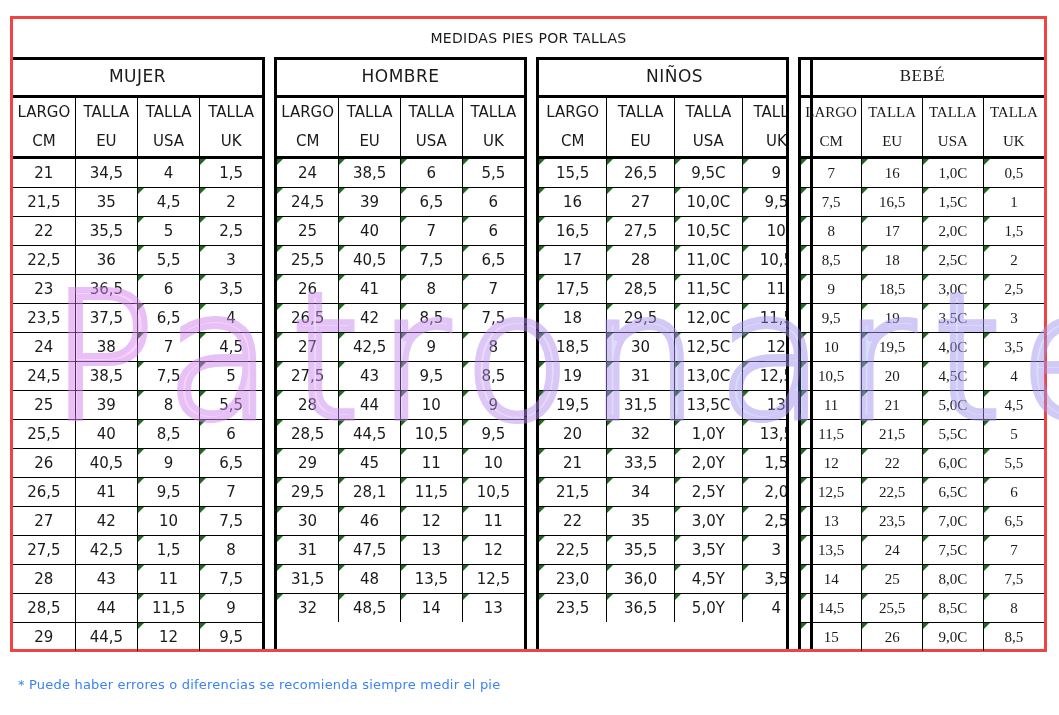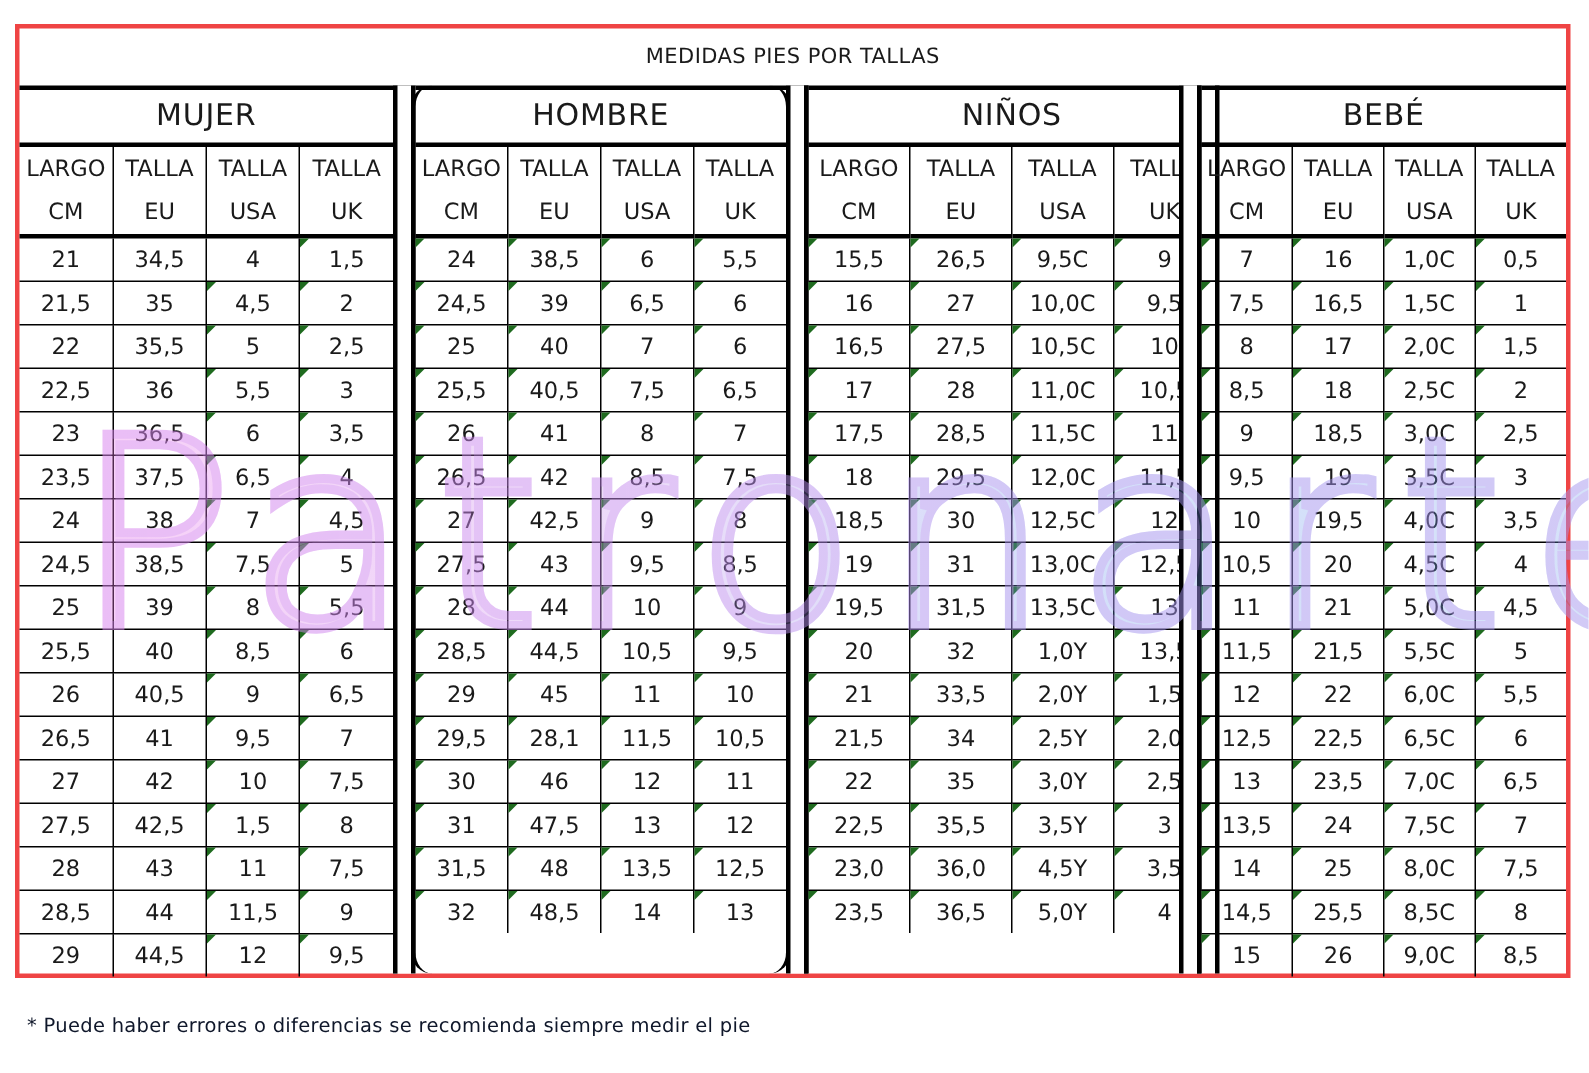--- a/index.html
+++ b/index.html
@@ -5,40 +5,40 @@
   html, body { margin:0; padding:0; background:#ffffff; }
   body { width:1059px; height:715px; position:relative; overflow:hidden;
          font-family:"DejaVu Sans", sans-serif; color:#1a1a1a; }
   .sheet { position:absolute; left:10px; top:16px; width:1037px; height:636px;
            border:3px solid #ef4444; box-sizing:border-box; }
   .title { position:absolute; left:0; top:0; right:0; height:38px;
            border-bottom:3px solid #000; display:flex; align-items:center; justify-content:center;
            font-size:14px; letter-spacing:0.3px; }
   .group { position:absolute; top:38px; bottom:0; border-left:3px solid #000; border-right:3px solid #000; box-sizing:border-box; }
   .group.first { border-left:none; }
-  .group.last { border-right:none; }
+  .group.last { border-right:none;font-family:Liberation Serif, serif; }
   .gname { height:38px; border-bottom:3px solid #000; display:flex; align-items:center; justify-content:center;
-           font-size:20px; letter-spacing:0.5px; box-sizing:content-box; }
+           font-size:17px; letter-spacing:0.5px; box-sizing:content-box; }
   table { border-collapse:collapse; width:100%; table-layout:fixed; }
   th, td { border:1px solid #000; text-align:center; padding:0; font-weight:normal; position:relative; }
   tr:first-child th { border-top:none;margin-top:20px; }
   th:first-child, td:first-child { border-left:none; }
   th:last-child, td:last-child { border-right:none; }
   tr:last-child td { border-bottom:none; }
   th { height:57px; font-size:15px; line-height:29px; border-bottom:3px solid #000; }
   td { height:28px; font-size:15px; }
   td.mk::before { content:""; position:absolute; left:0; top:0; width:0; height:0;
            border-top:6px solid #1f6b1f; border-right:6px solid transparent; }
   .gap { position:absolute; top:38px; bottom:0; background:#fff; }
   .watermark { position:absolute; left:50px; top:270px; font-size:175px; letter-spacing:18px;
            font-family:"DejaVu Sans", sans-serif; font-weight:200; pointer-events:none;
            background:linear-gradient(90deg, rgba(235,120,235,0.35) 0%, rgba(190,140,235,0.3) 35%, rgba(110,150,235,0.3) 60%, rgba(120,160,235,0.3) 100%);
            -webkit-background-clip:text; background-clip:text; color:transparent;
            -webkit-text-stroke:6px rgba(200,140,240,0.28); line-height:1; }
-  .footnote { position:absolute; left:18px; top:677px; font-size:13px; color:#0f172a; letter-spacing:0.2px; }
+  .footnote { position:absolute; left:18px; top:677px; font-size:13px; color:#3b82f6; letter-spacing:0.2px; }
 </style>
 </head>
 <body>
 
 <div class="sheet">
   <div class="title">MEDIDAS PIES POR TALLAS</div>
 
   <div class="group first" style="left:0; width:252px;">
       <div class="gname">MUJER</div>
       <table>
@@ -162,21 +162,21 @@
           <tr>
             <td>29</td>
             <td>44,5</td>
             <td class="mk">12</td>
             <td class="mk">9,5</td>
           </tr>
         </tbody>
       </table>
     </div>
   <div class="gap" style="left:249px; width:15px; border-left:3px solid #000; border-right:3px solid #000; box-sizing:border-box; background:#fff;"></div>
-  <div class="group" style="left:261px; width:253px;border-radius:14px;">
+  <div class="group" style="left:261px; width:253px;">
       <div class="gname">HOMBRE</div>
       <table>
         <thead>
           <tr>
             <th>
               <div>LARGO</div>
               <div>CM</div>
             </th>
             <th>
               <div>TALLA</div>

